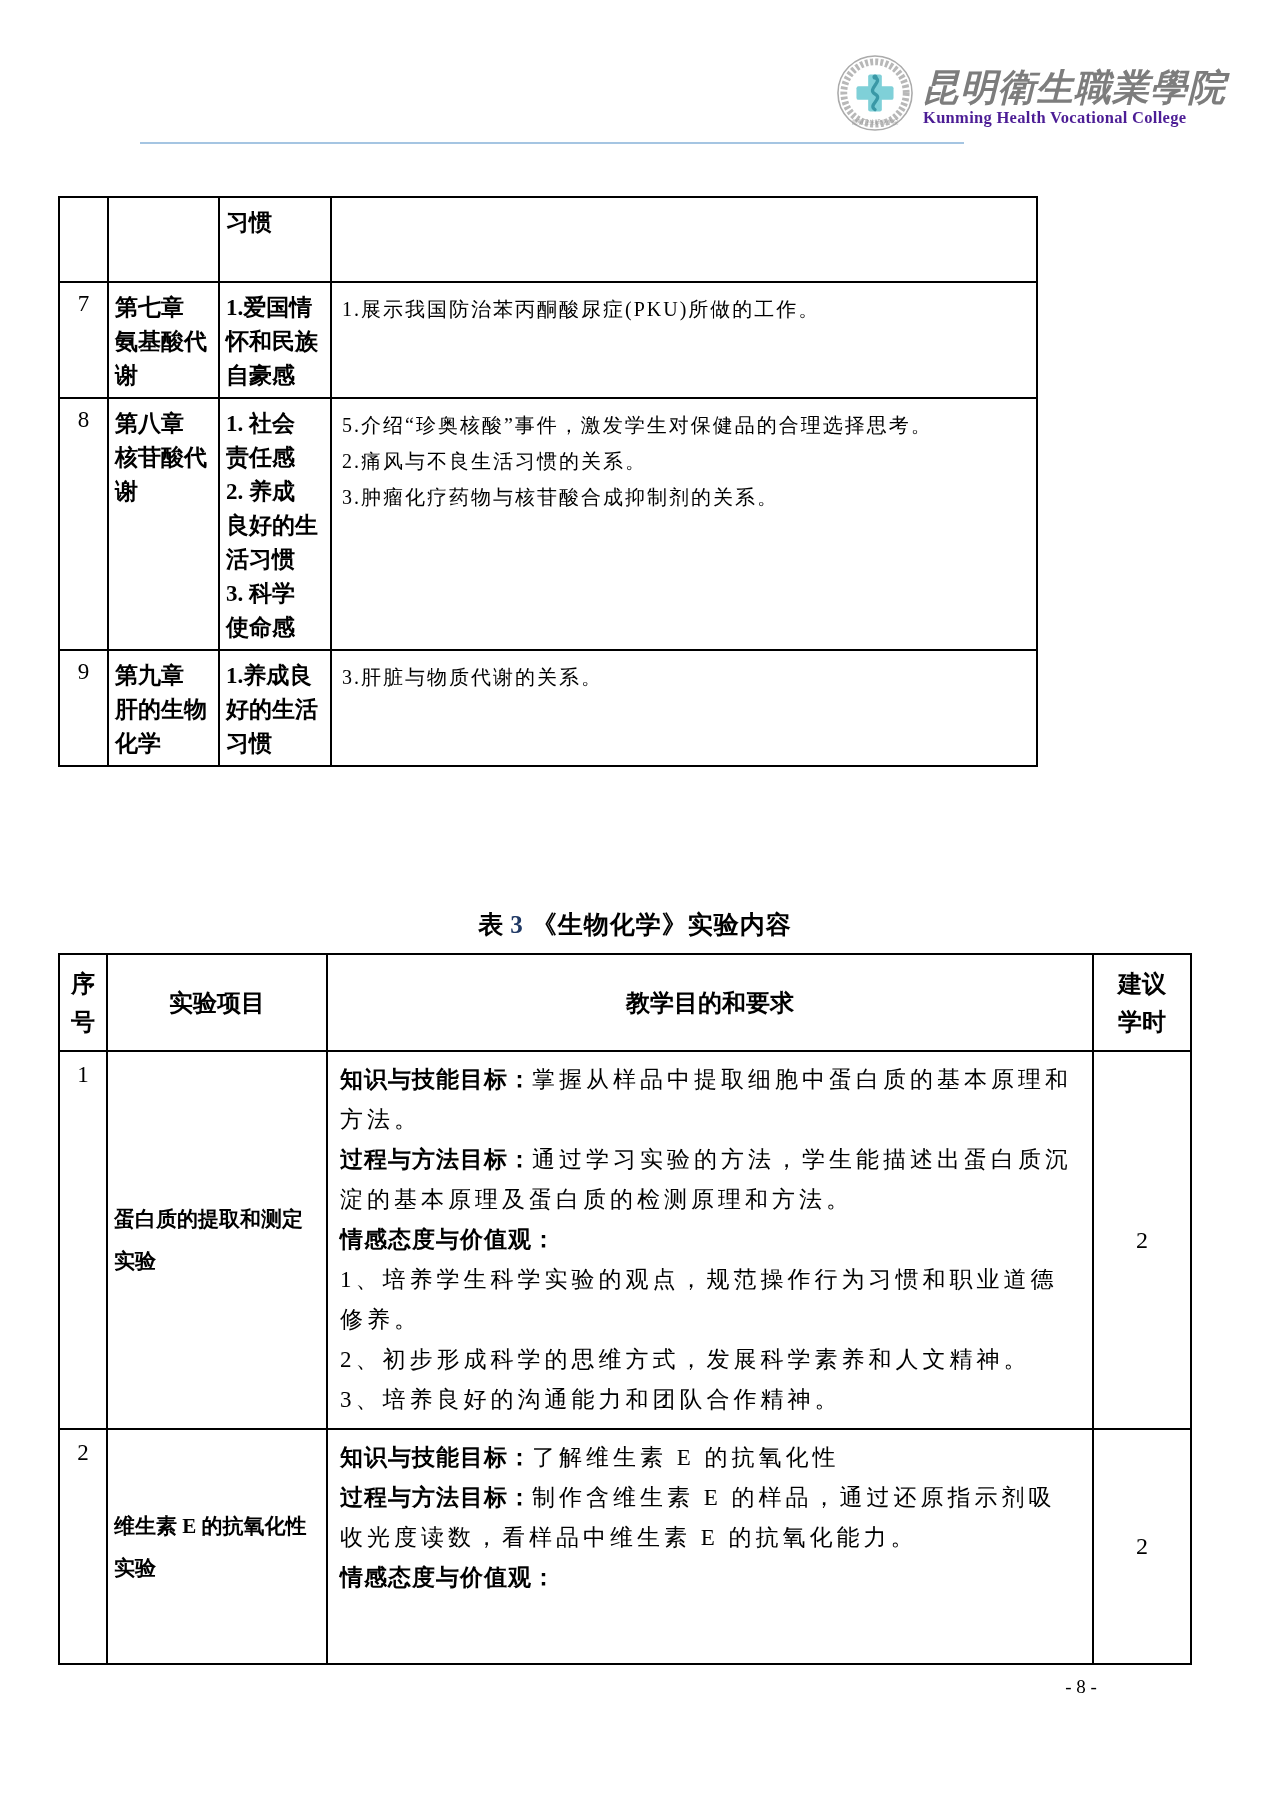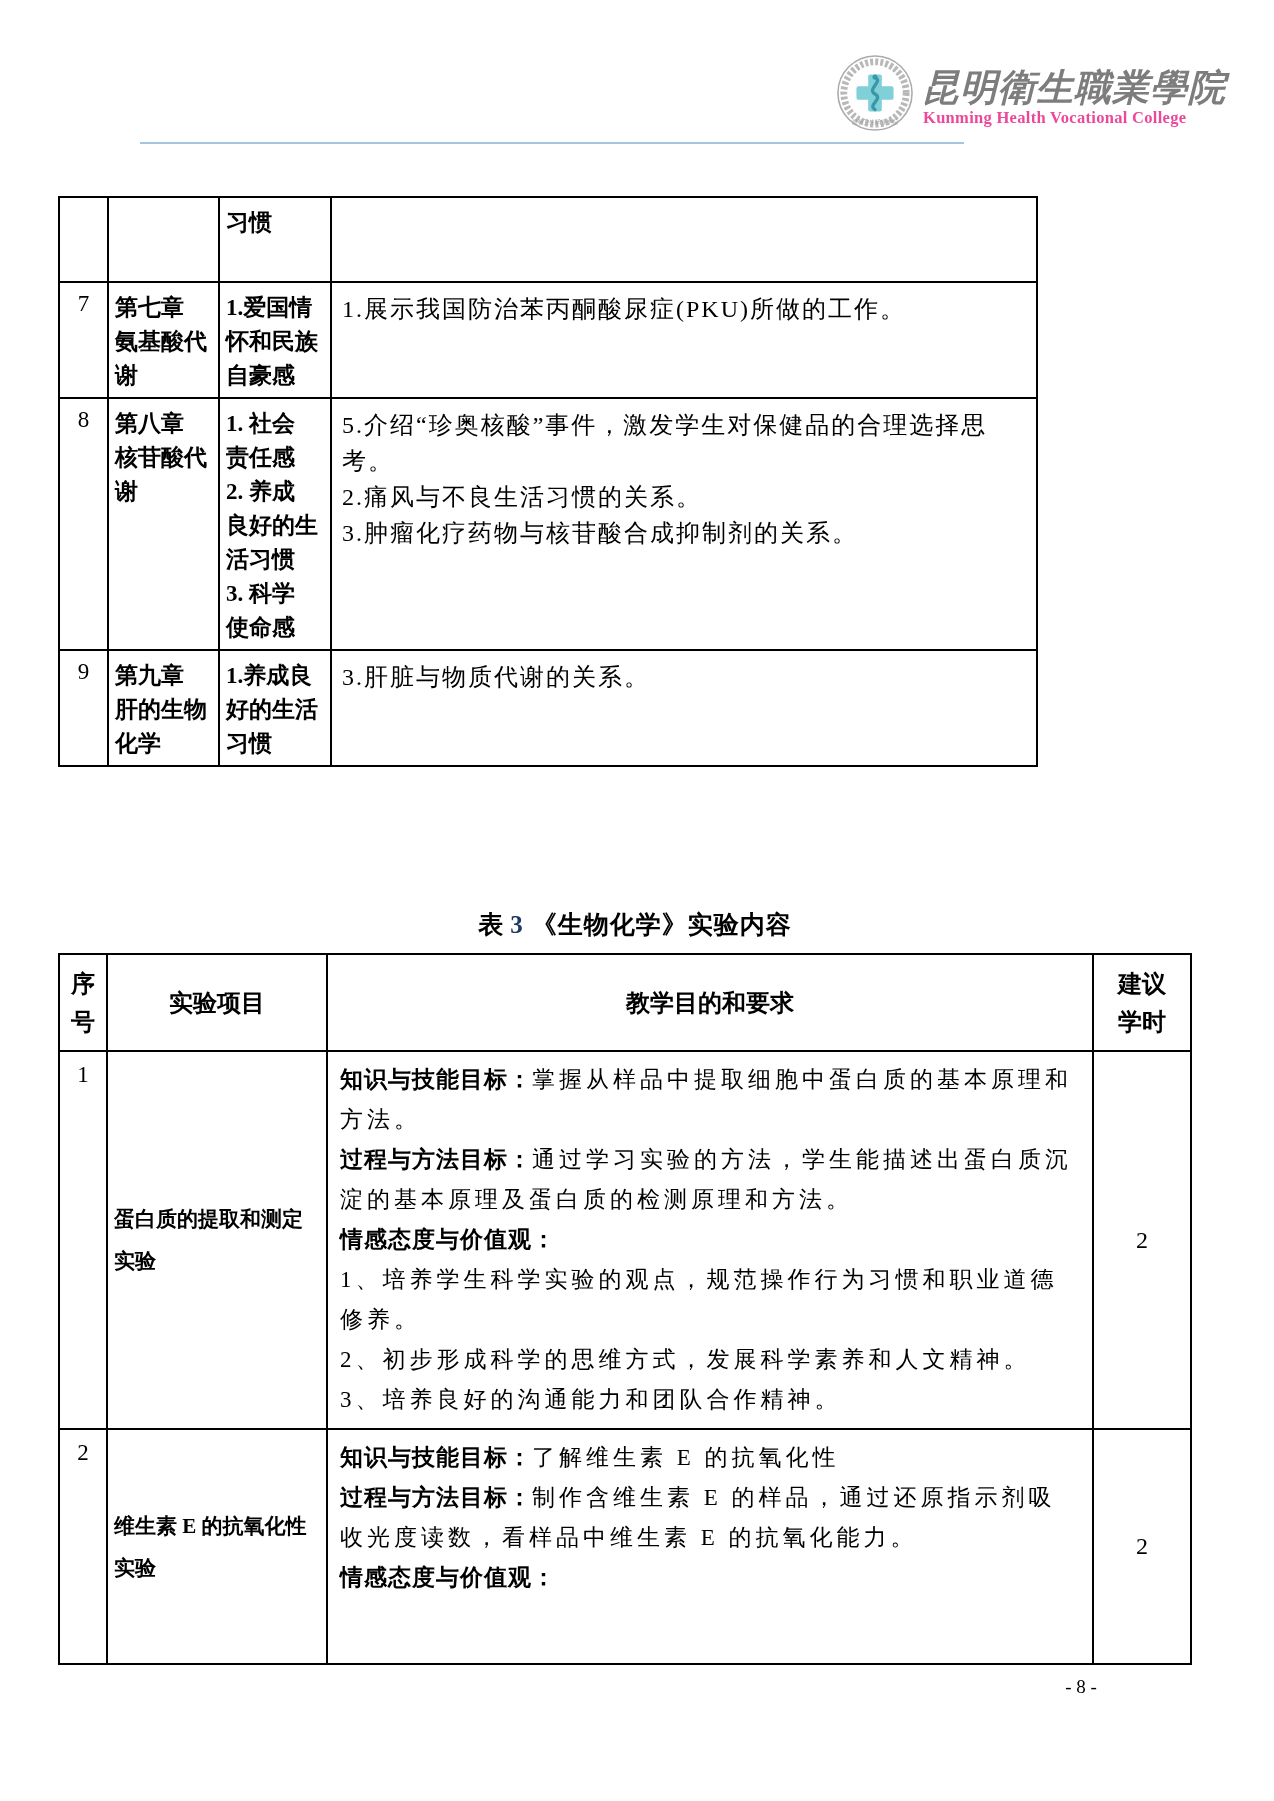--- a/index.html
+++ b/index.html
@@ -9,38 +9,38 @@
     overflow:hidden;
   }
   .abs{position:absolute;}
 
   
   .college-zh{
     left:922px;top:63px;font-size:37px;font-weight:bold;font-style:italic;
     color:#7d7d7d;letter-spacing:1px;white-space:nowrap;
   }
   .college-en{
-    left:923px;top:108px;font-size:16.5px;font-weight:bold;color:#ec4899;
+    left:923px;top:108px;font-size:16.5px;font-weight:bold;color:#4c1d95;
     letter-spacing:0.3px;white-space:nowrap;
   }
   .divider{left:140px;top:142px;width:824px;height:2px;background:#a5c5e2;}
 
   
   table{border-collapse:collapse;table-layout:fixed;}
   td,th{border:2px solid #000;vertical-align:top;overflow:hidden;}
 
   
   .t1{width:978px;}
   .t1 td{padding:4px 6px;}
   .t1 .no{text-align:center;font-size:23px;padding-top:8px;}
   .t1 .chapter,.t1 .values{
     font-weight:bold;font-size:23px;line-height:34px;white-space:pre-line;padding-top:8px;
   }
   .t1 .content{
-    font-size:24px;line-height:36px;letter-spacing:2px;white-space:pre-line;
+    font-size:20px;line-height:36px;letter-spacing:2px;white-space:pre-line;
     padding:8px 10px;
   }
 
   
   .t3-title{
     left:69px;top:908px;width:1132px;text-align:center;
     font-size:25px;font-weight:bold;letter-spacing:1px;
   }
   .t3-title .num{color:#1f3864;margin:0 8px 0 6px;}
 

